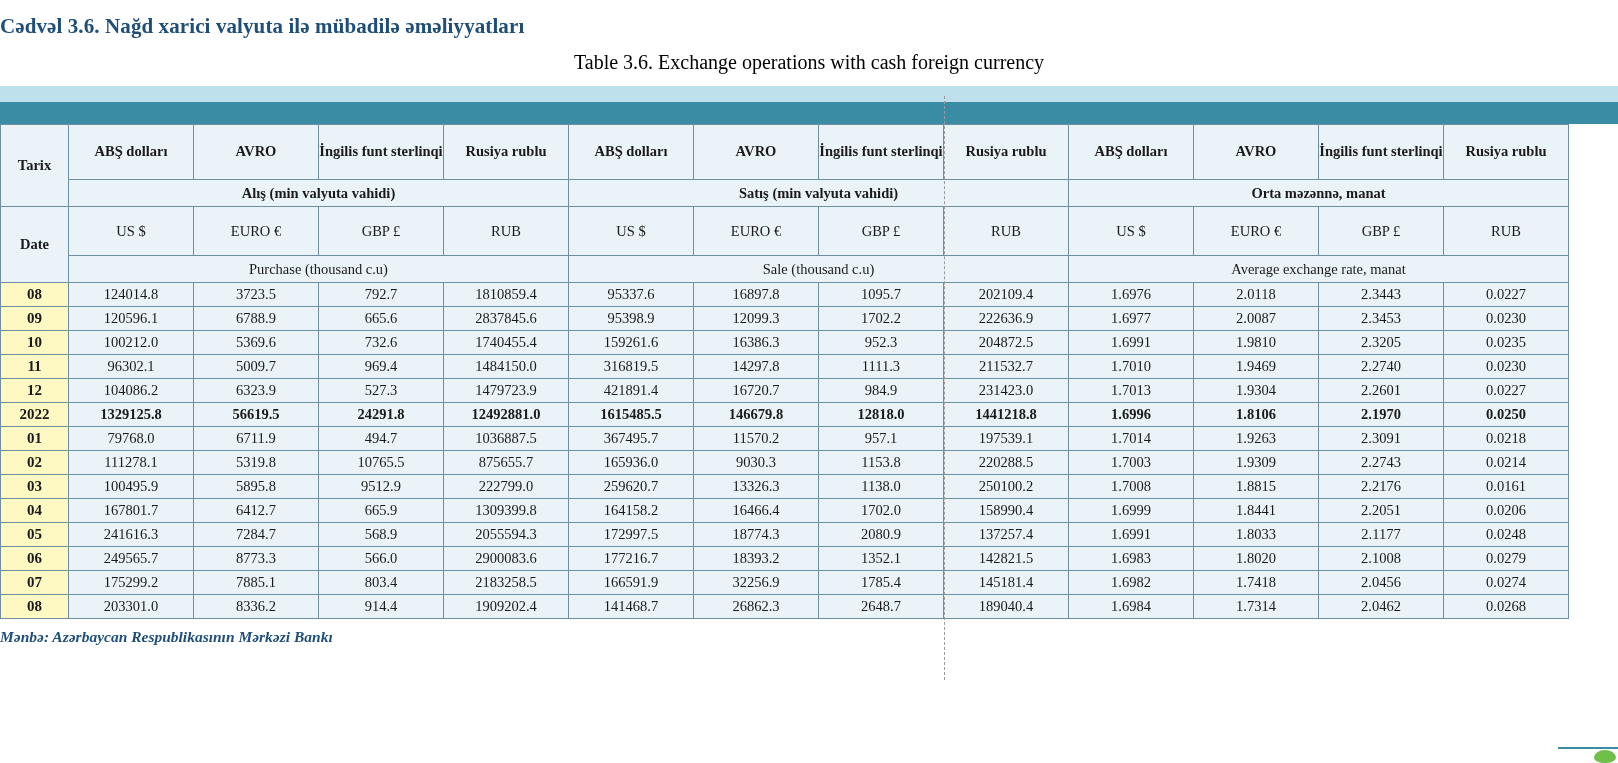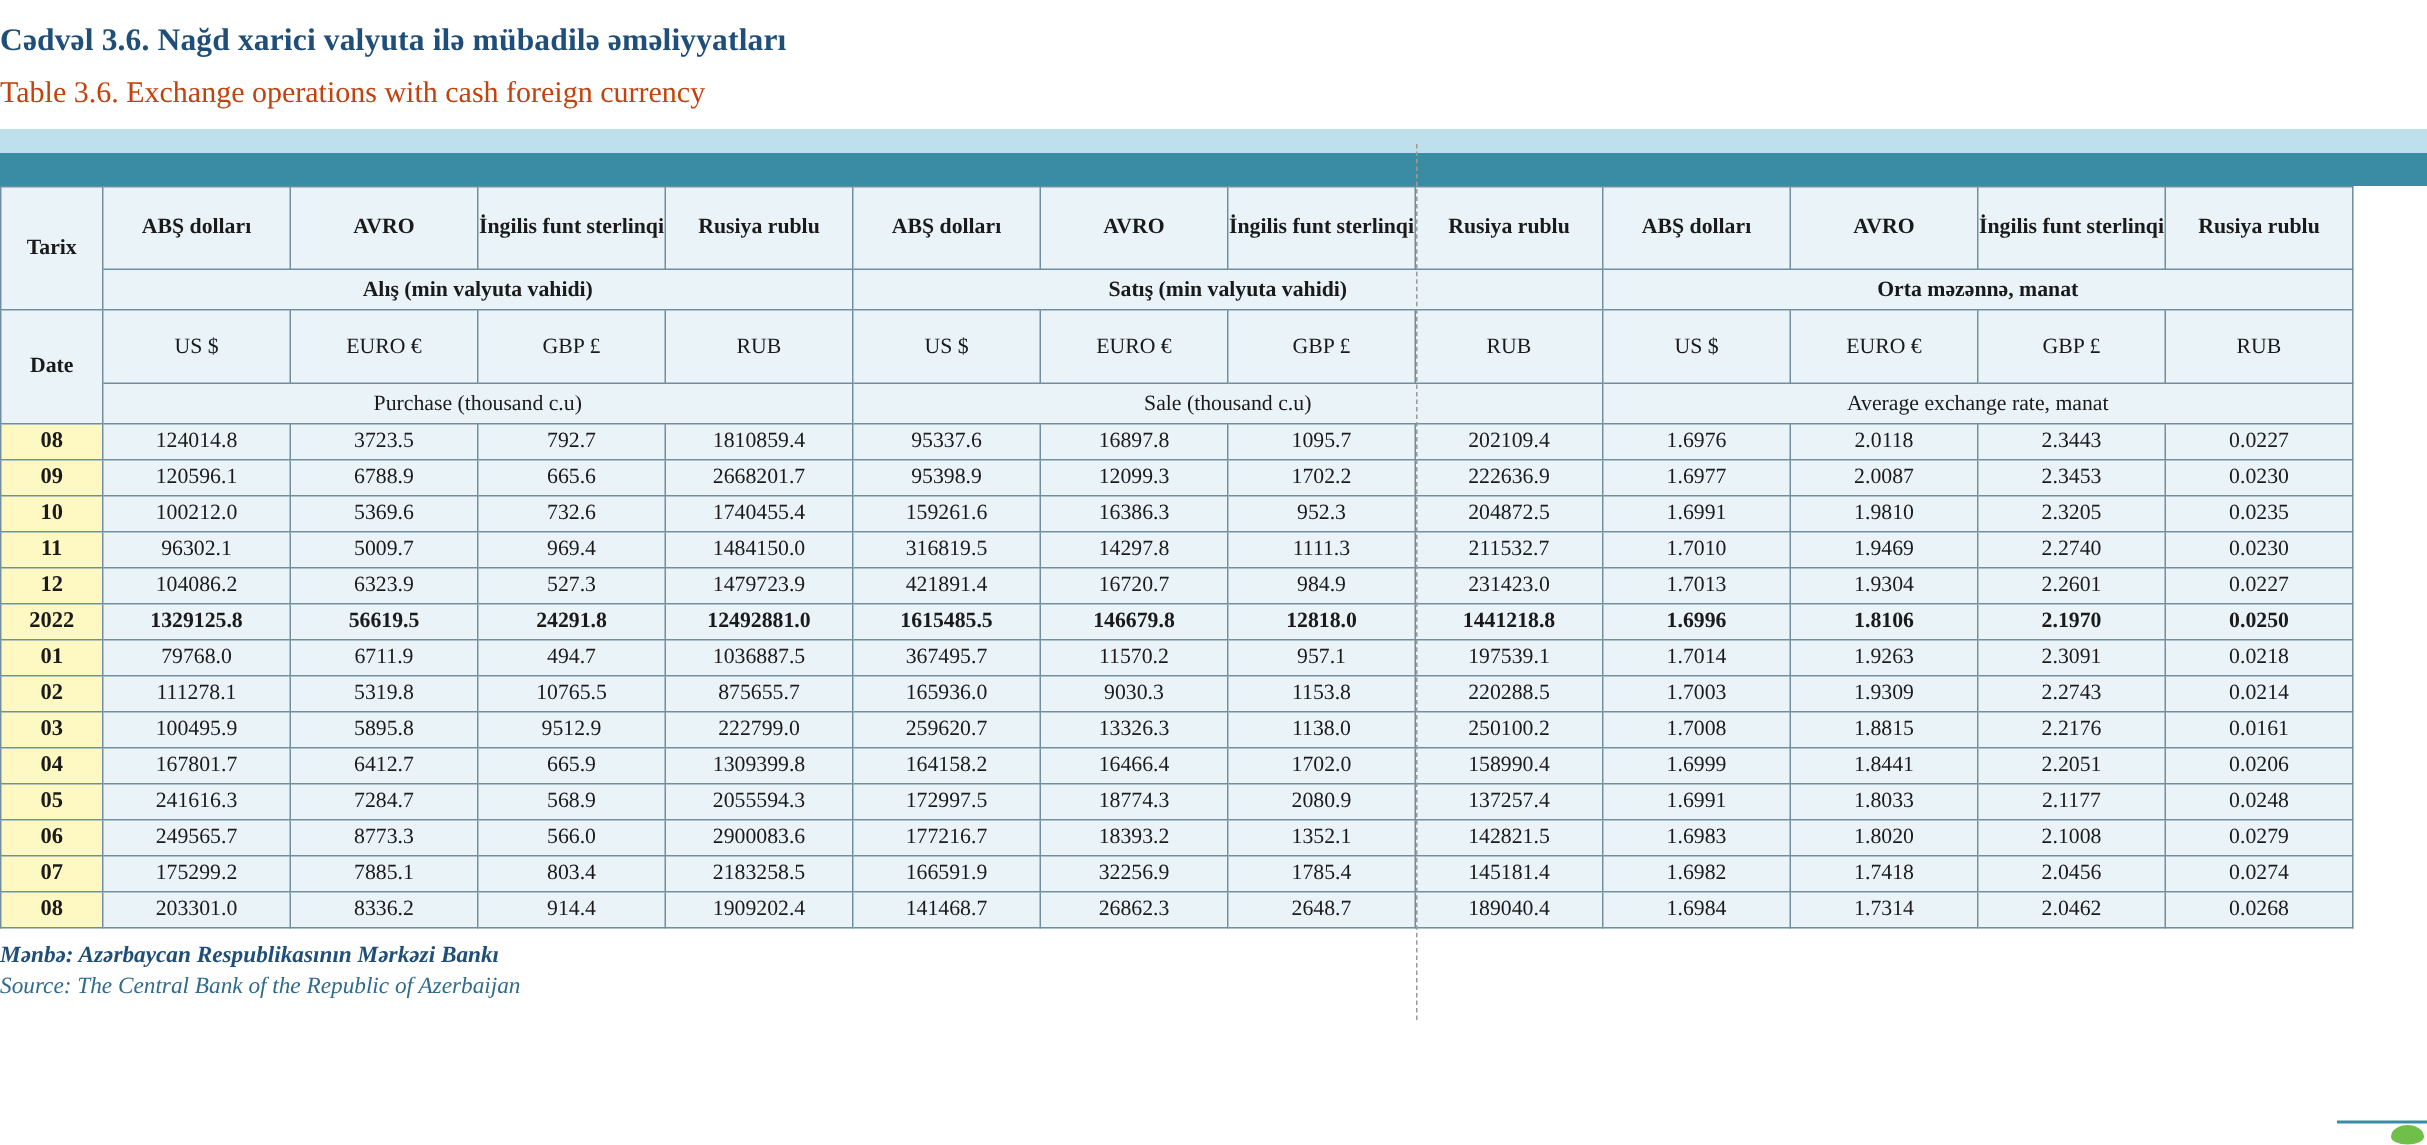--- a/index.html
+++ b/index.html
@@ -21,22 +21,23 @@
   }
   .title-az {
     text-align: left;
     font-weight: bold;
     font-size: 21px;
     color: #1F4E79;
     padding-top: 14px;
     letter-spacing: 0.1px;
   }
   .title-en {
+    text-align: center;
     font-size: 20px;
-    color: #c2410c;
+    color: #000000;
     padding-top: 12px;
     padding-bottom: 6px;
   }
   .topband {
     margin-top: 6px;
     height: 16px;
     background: #BDE0EC;
     width: 1618px;
   }
   .headerband {
@@ -249,21 +250,21 @@
           <td>1.6976</td>
           <td>2.0118</td>
           <td>2.3443</td>
           <td>0.0227</td>
         </tr>
         <tr>
           <td class="rowlabel">09</td>
           <td>120596.1</td>
           <td>6788.9</td>
           <td>665.6</td>
-          <td>2668201.7</td>
+          <td>2837845.6</td>
           <td>95398.9</td>
           <td>12099.3</td>
           <td>1702.2</td>
           <td>222636.9</td>
           <td>1.6977</td>
           <td>2.0087</td>
           <td>2.3453</td>
           <td>0.0230</td>
         </tr>
         <tr>
@@ -444,21 +445,20 @@
           <td>1.6984</td>
           <td>1.7314</td>
           <td>2.0462</td>
           <td>0.0268</td>
         </tr>
       </tbody>
   </table>
 
   <div class="source">
     <div class="az">Mənbə: Azərbaycan Respublikasının Mərkəzi Bankı</div>
-    <div class="en">Source: The Central Bank of the Republic of Azerbaijan</div>
   </div>
 
   <div class="corner-mark">
     <div class="bar"></div>
     <div class="leaf"></div>
   </div>
 
 </div>
 
 </body></html>

